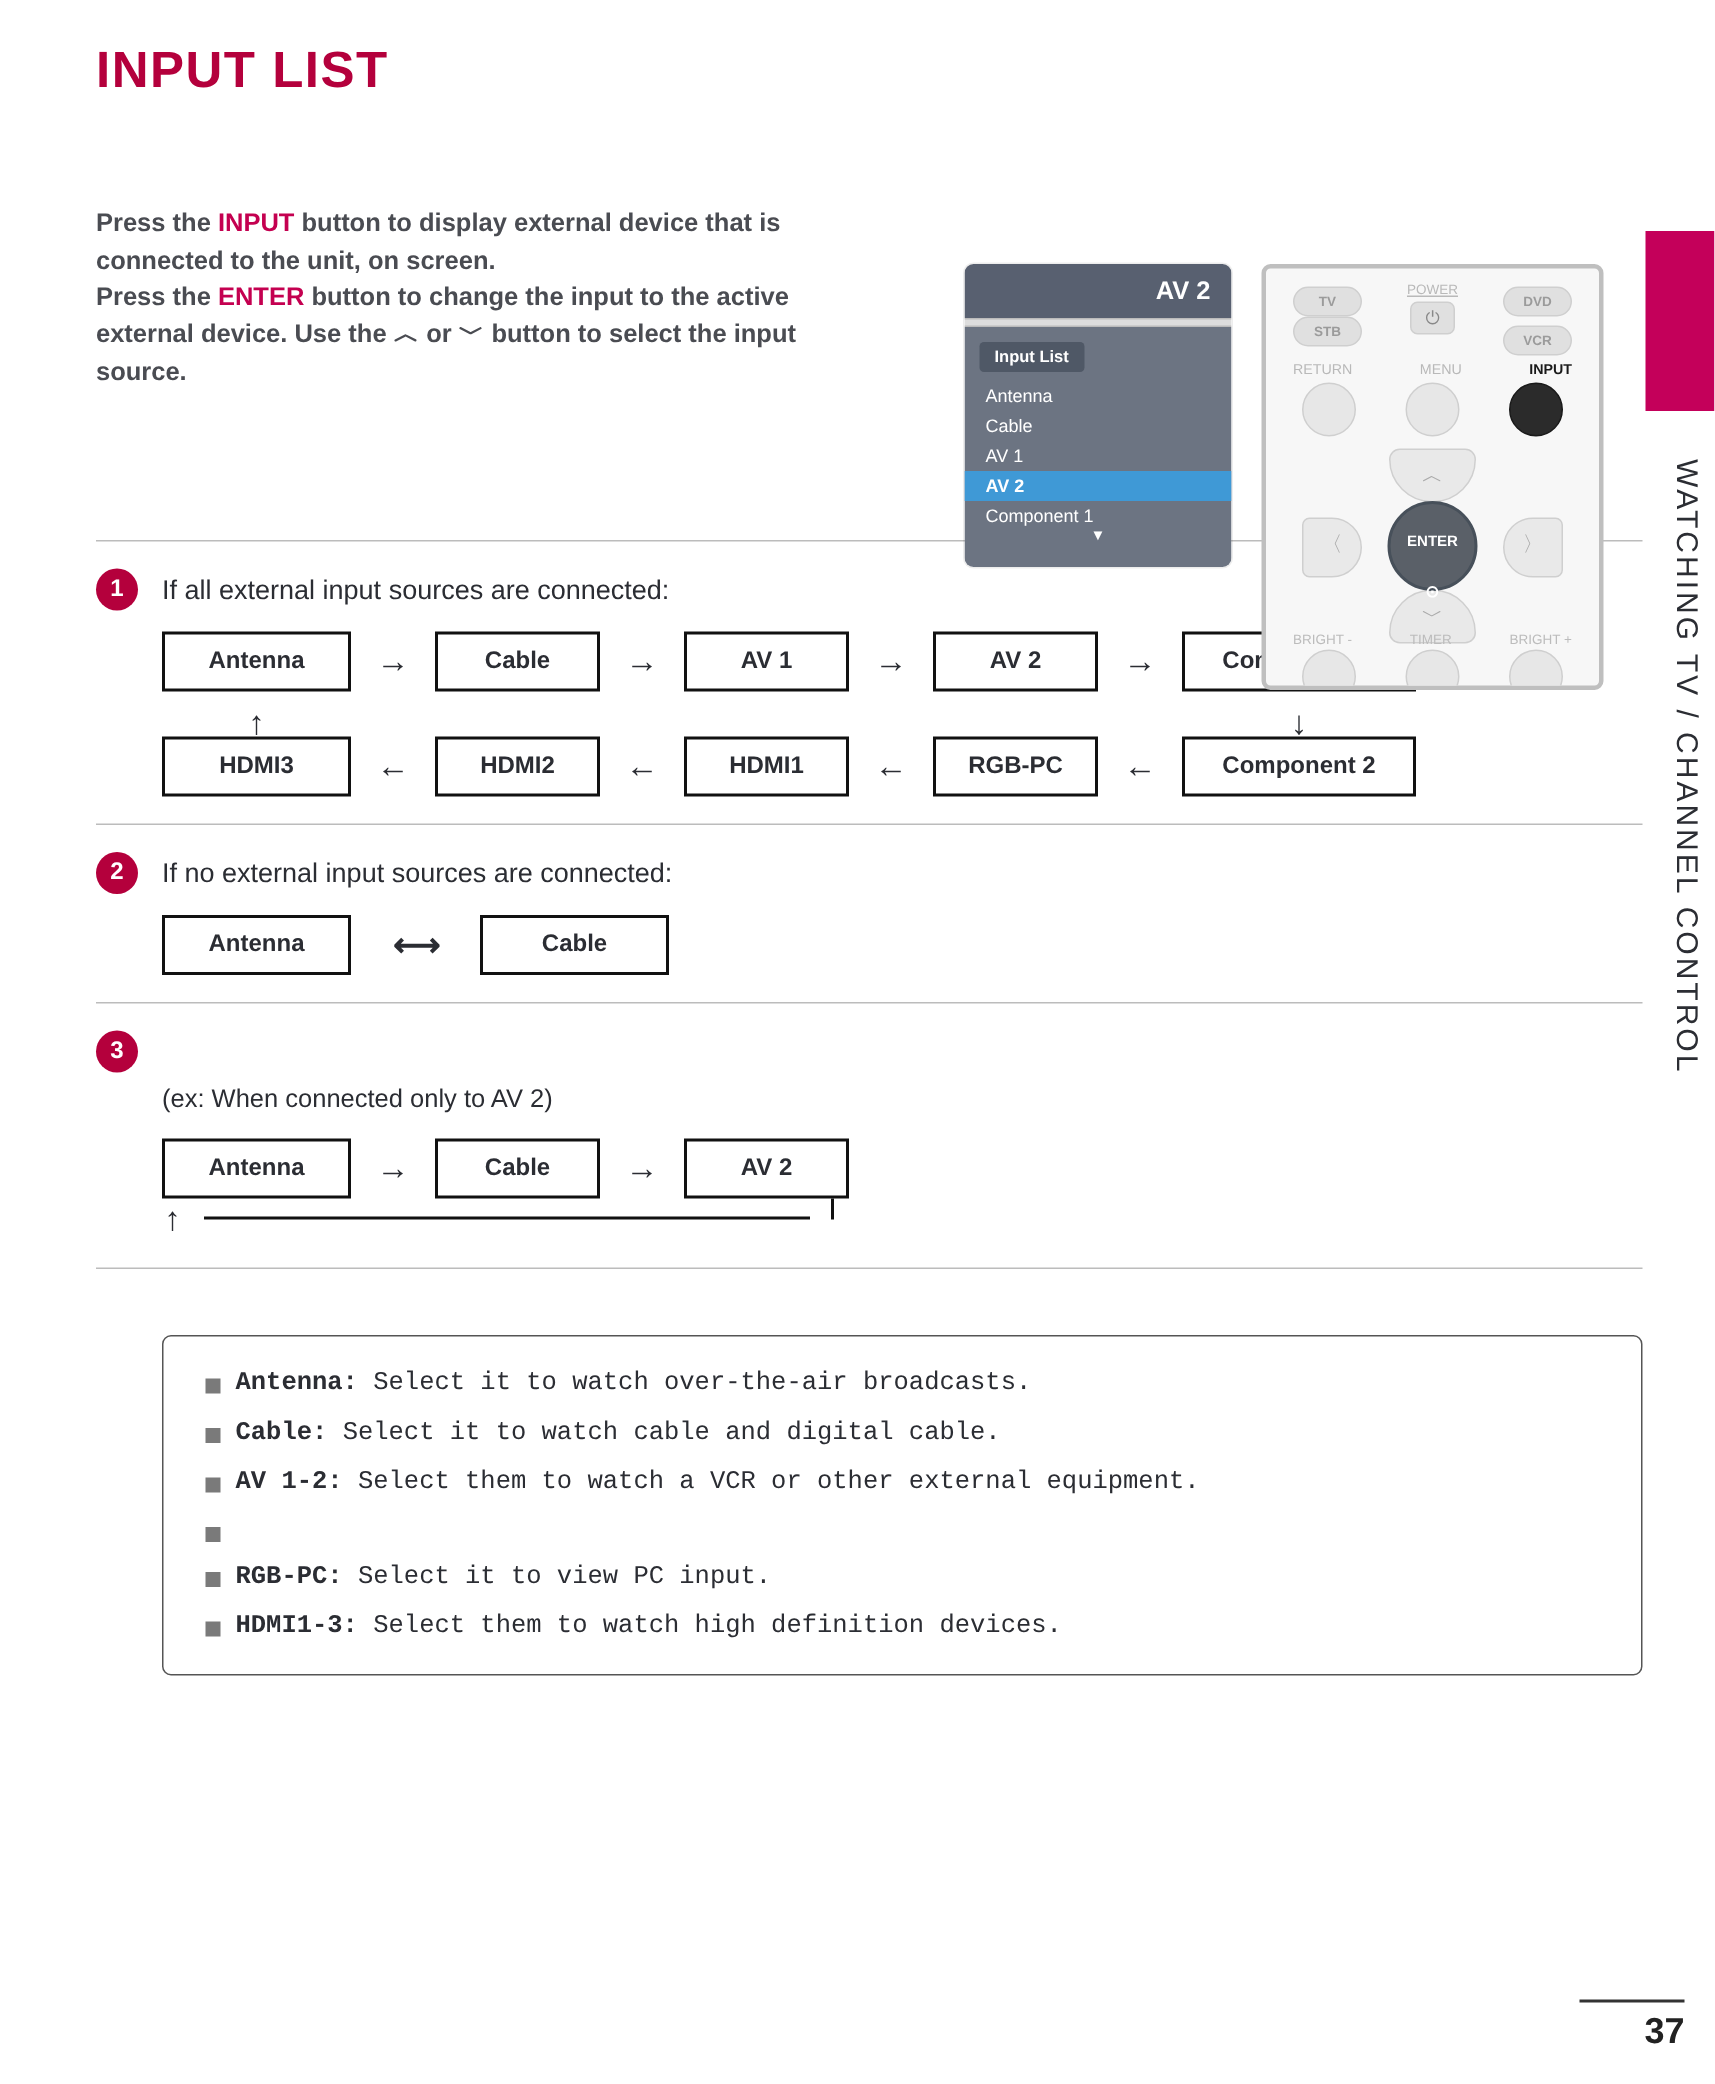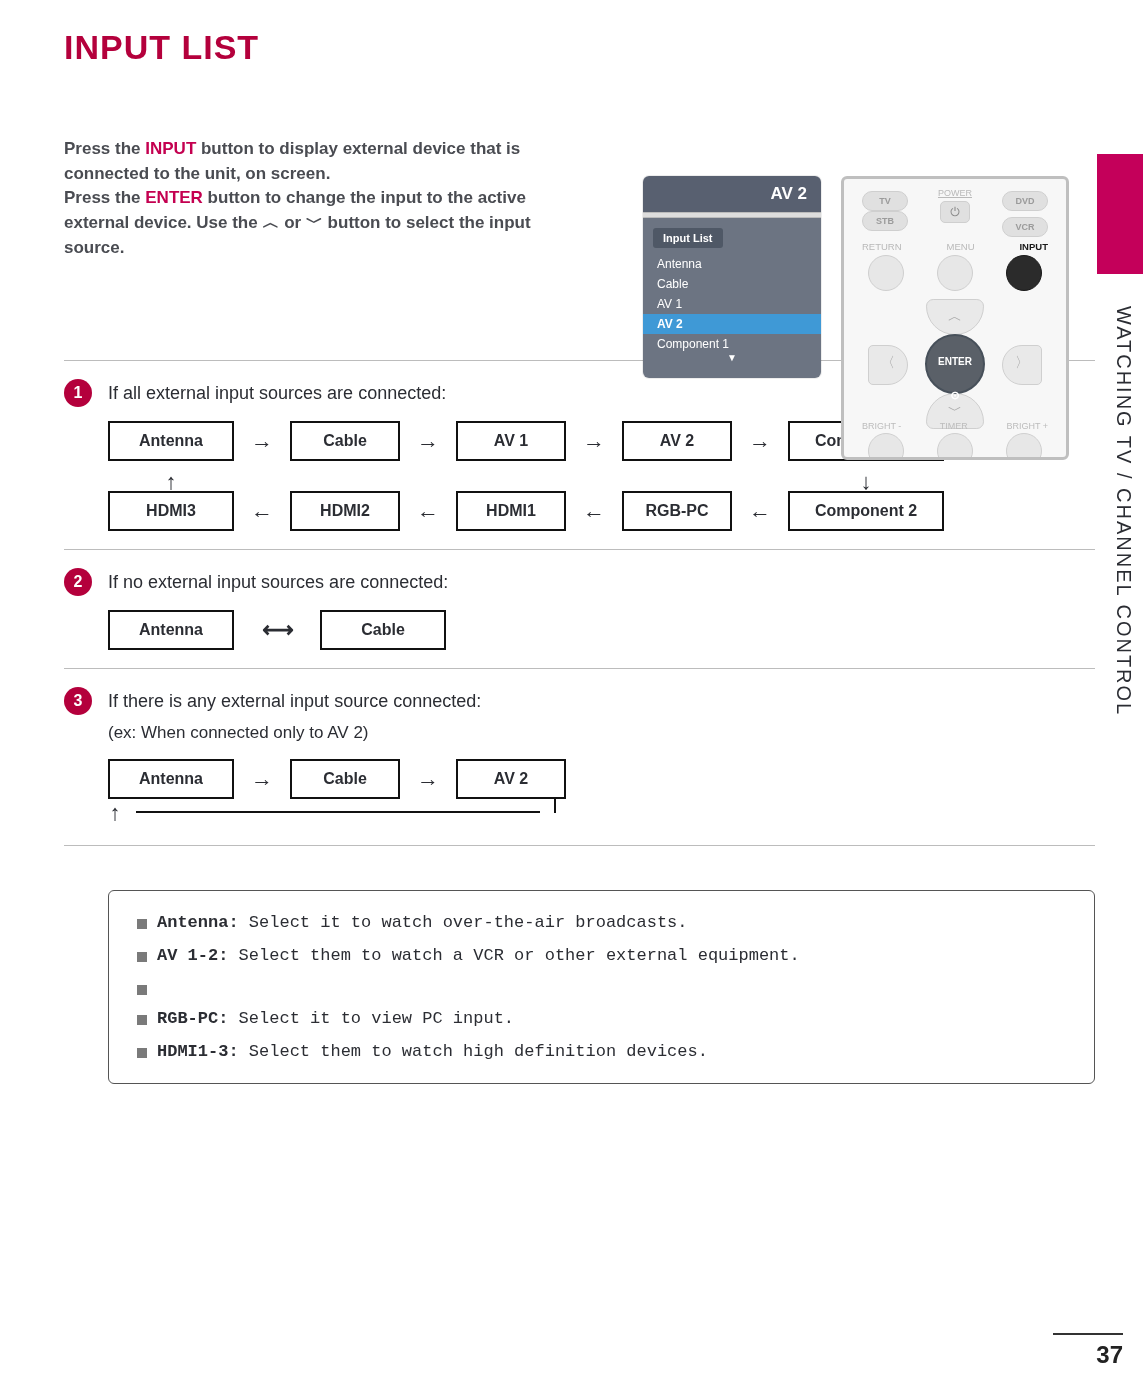--- a/index.html
+++ b/index.html
@@ -268,21 +268,20 @@
       <div class="arr long">⟷</div>
       <div class="box">Cable</div>
     </div>
   </div>
 
   <hr class="rule">
 
   <div class="section">
     <div class="sec-head">
       <div class="bullet">3</div>
-      <div class="sec-text">If there is any external input source connected:</div>
     </div>
     <div class="sub-text">(ex: When connected only to AV 2)</div>
     <div class="loopwrap">
       <div class="loop-row">
         <div class="box">Antenna</div>
         <div class="arr">→</div>
         <div class="box narrow">Cable</div>
         <div class="arr">→</div>
         <div class="box narrow">AV 2</div>
       </div>
@@ -297,20 +296,24 @@
   <hr class="rule">
 
   <div class="infobox">
     <ul>
       <li>
           <span class="sq"></span>
           <span><b>Antenna:</b><span> Select it to watch over-the-air broadcasts.</span></span>
         </li>
       <li>
           <span class="sq"></span>
+          <span><b>Cable:</b><span> Select it to watch cable and digital cable.</span></span>
+        </li>
+      <li>
+          <span class="sq"></span>
           <span><b>AV 1-2:</b><span> Select them to watch a VCR or other external equipment.</span></span>
         </li>
       <li>
           <span class="sq"></span>
         </li>
       <li>
           <span class="sq"></span>
           <span><b>RGB-PC:</b><span> Select it to view PC input.</span></span>
         </li>
       <li>

